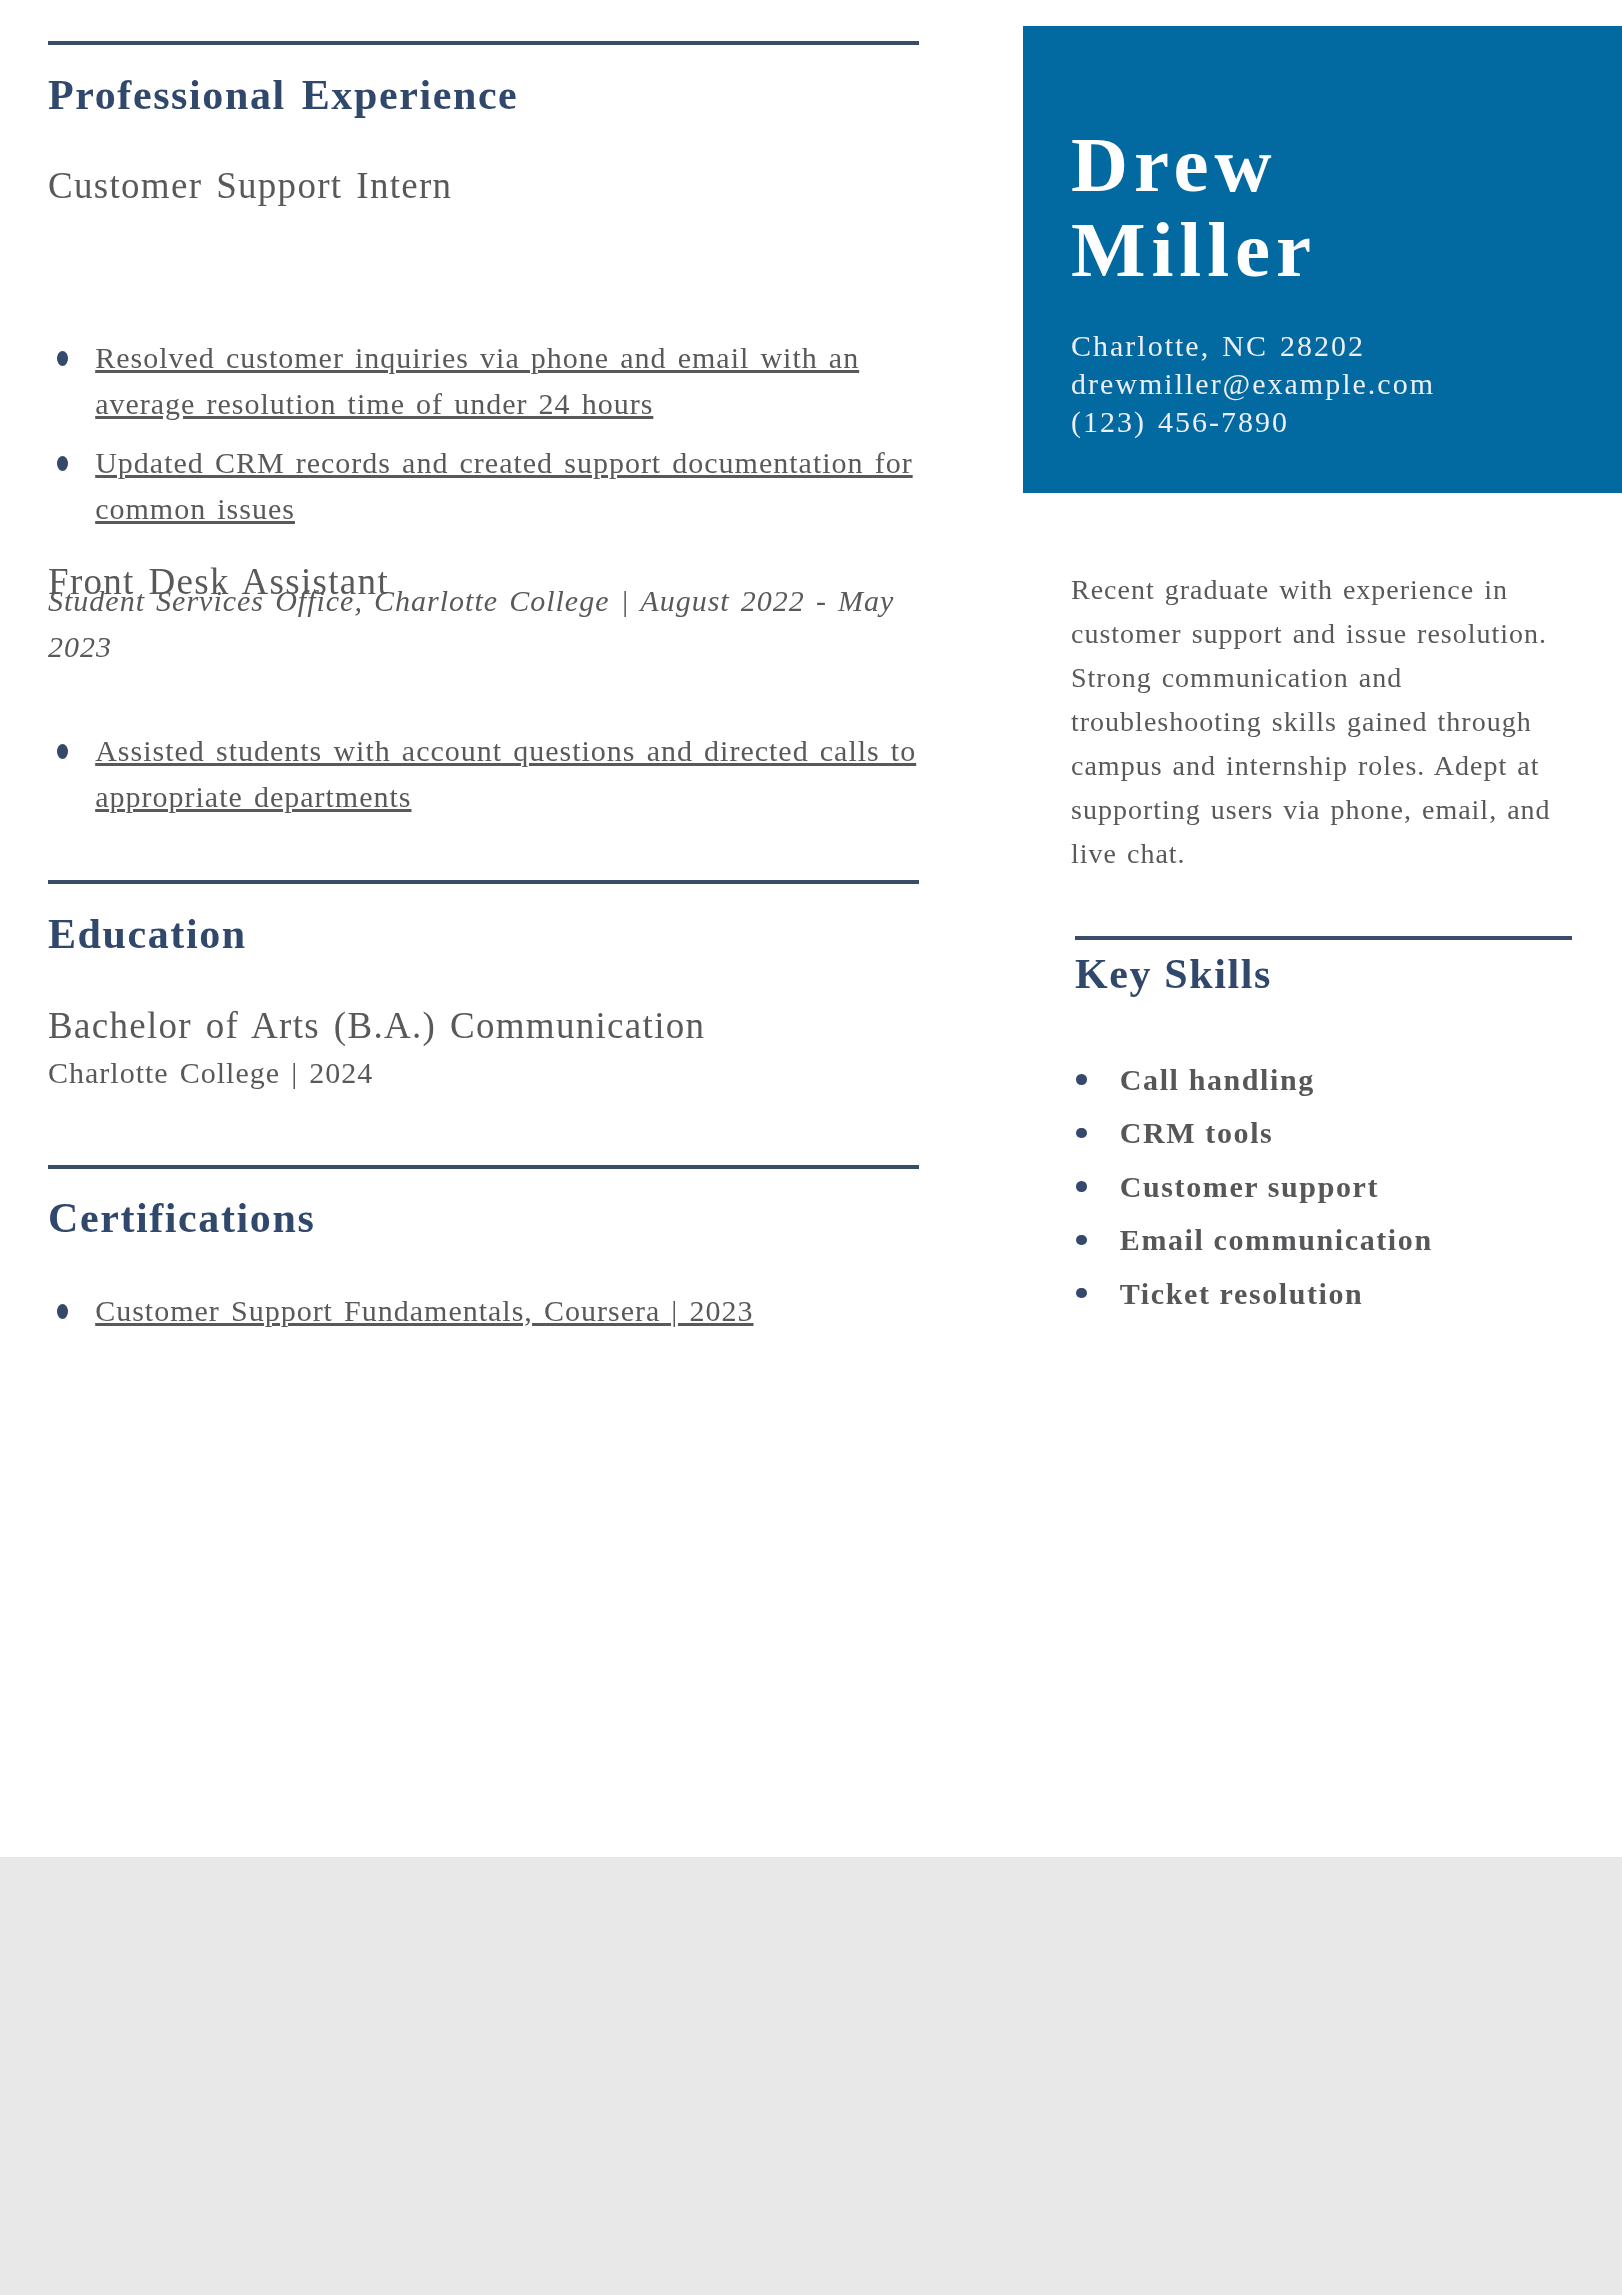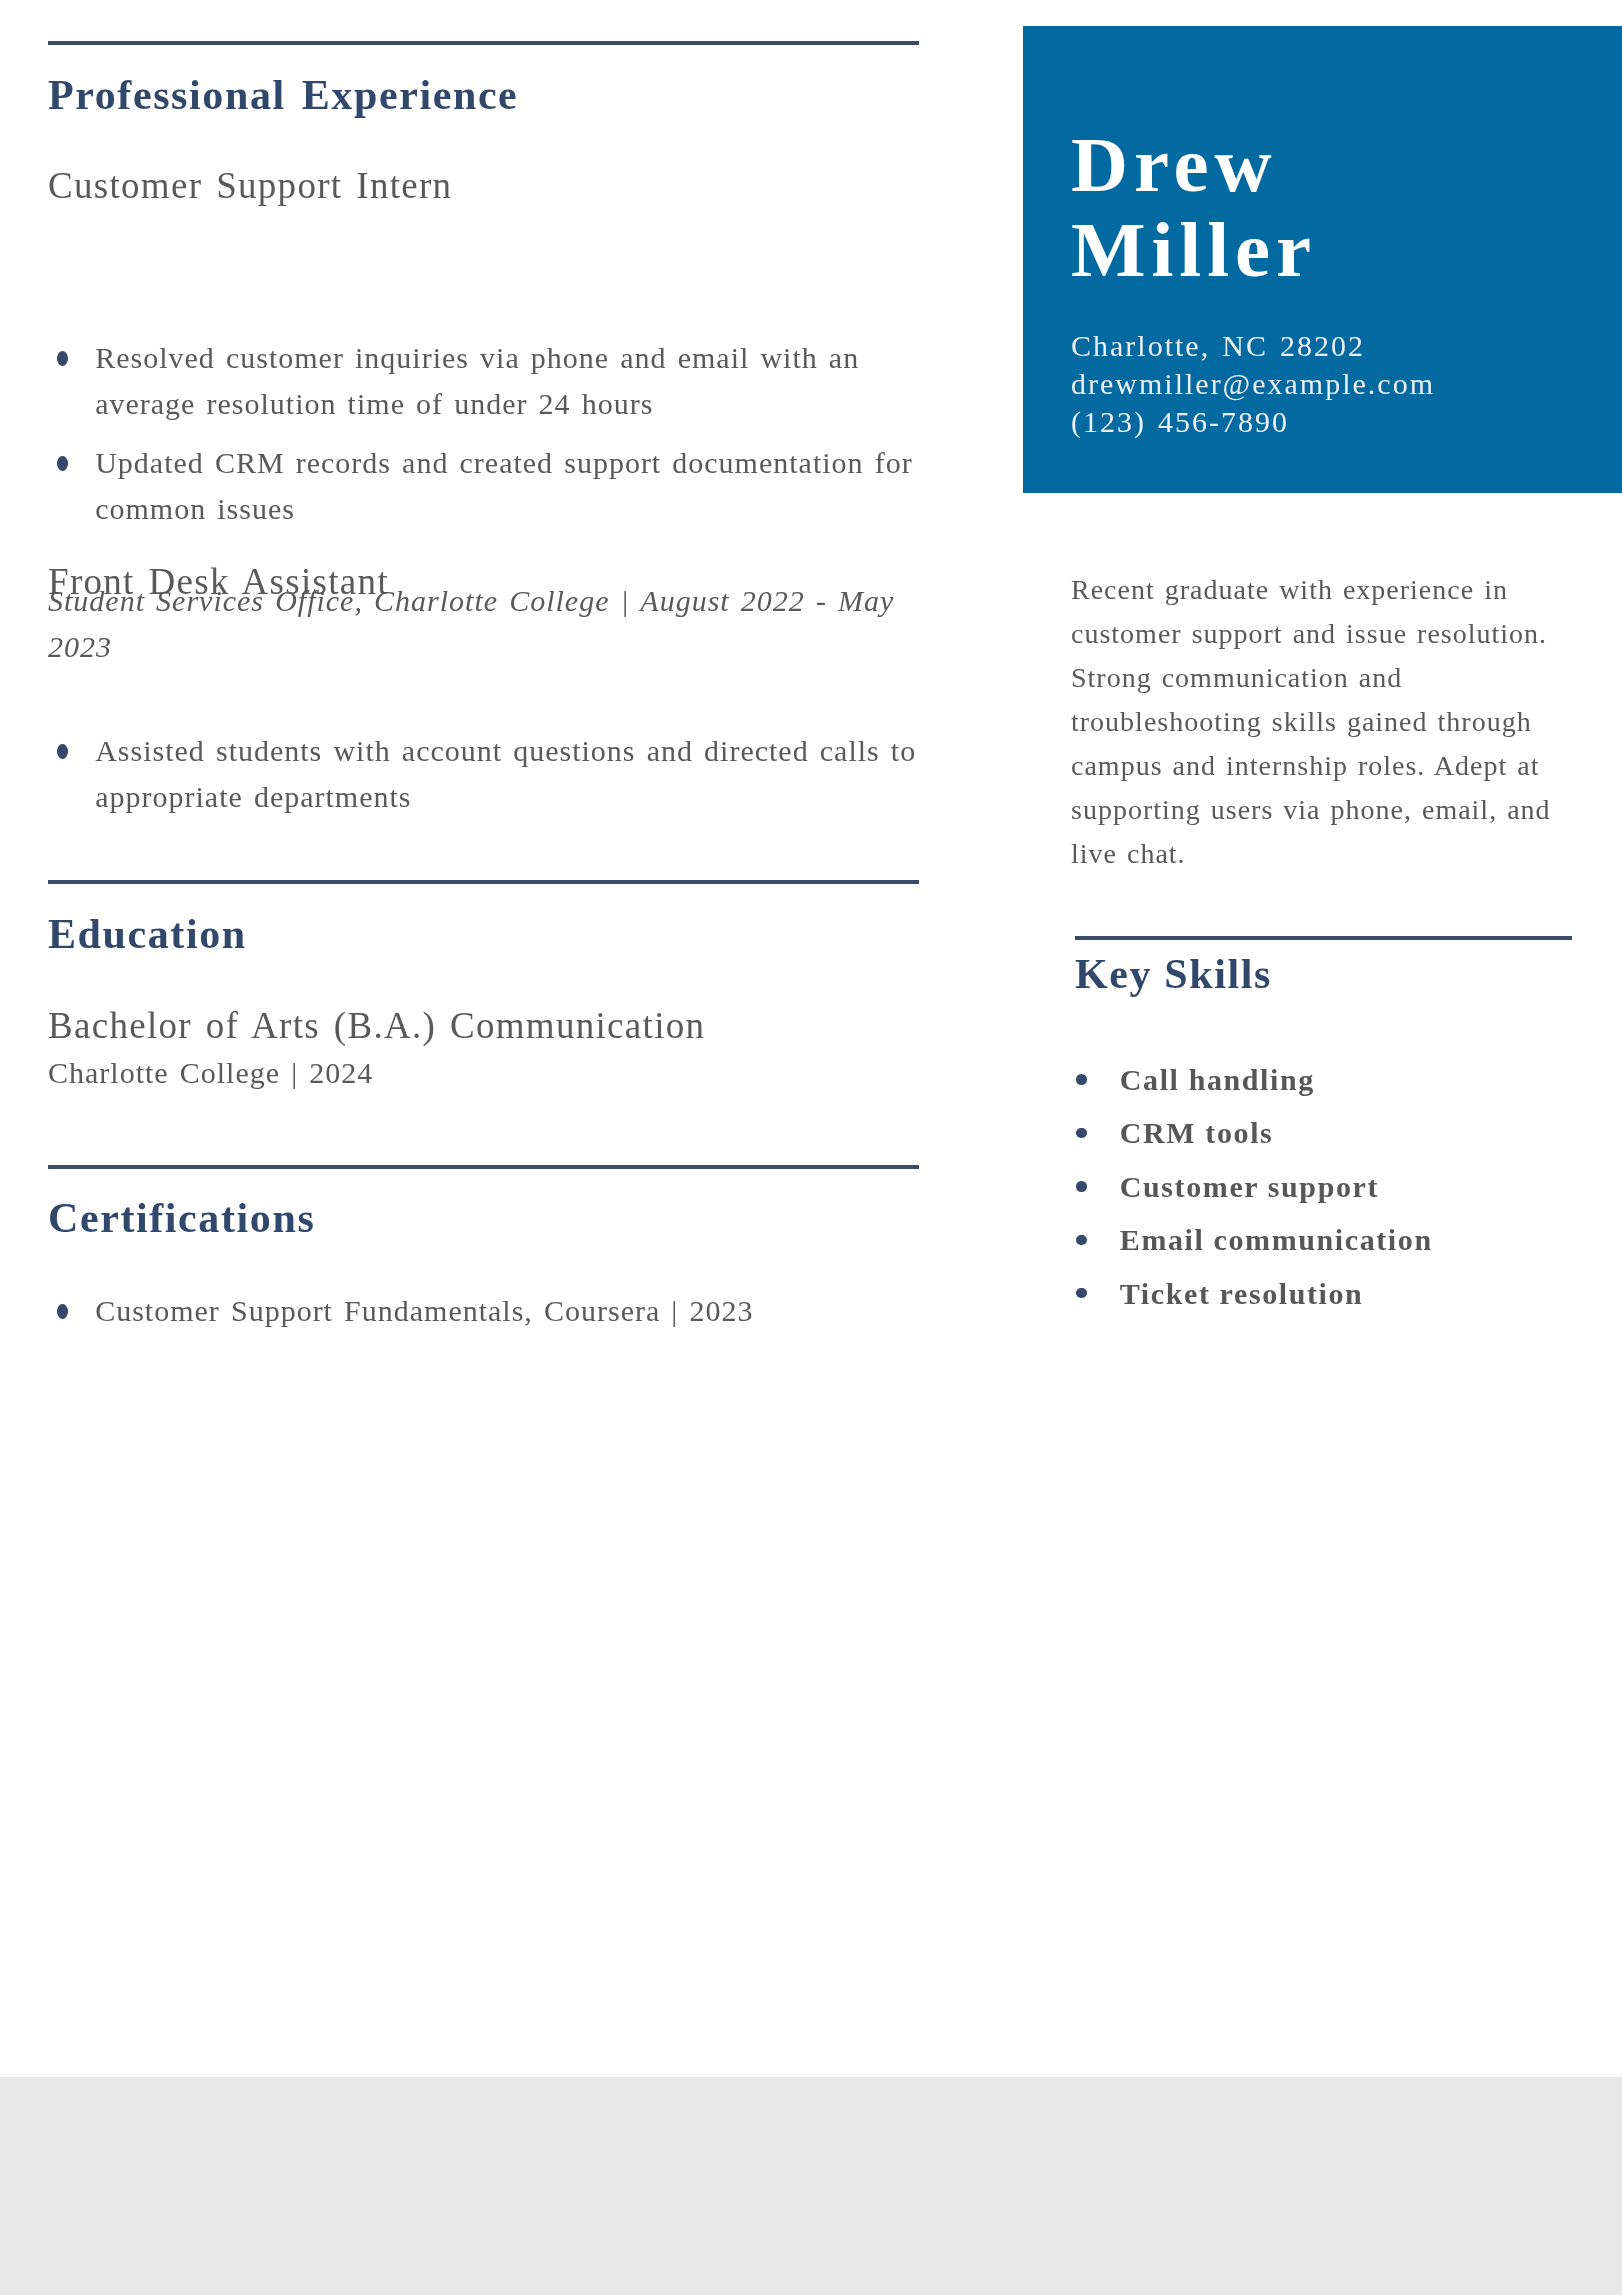--- a/index.html
+++ b/index.html
@@ -1,18 +1,18 @@
 <!DOCTYPE html>
 <html style="font-size:10.5px"><head>
 <meta charset="utf-8">
 <style>
   html,body{margin:0;padding:0;background:#e8e8e8;}
   .page{
     position:relative;
-    width:1622px;height:2077px;
+    width:1622px;height:1857px;
     background:#ffffff;
     font-family:"Liberation Serif","DejaVu Serif",serif;
     overflow:hidden;
   }
   
   .rule{position:absolute;height:3.9px;background:#3A4D68;}
   .rule-top{left:48px;top:41px;width:871px;}
   .rule-edu{left:48px;top:880px;width:871px;}
   .rule-cert{left:48px;top:1165px;width:871px;}
   .rule-skills{left:1075px;top:936px;width:497px;}
@@ -50,21 +50,21 @@
   }
   .school-line{top:1052px;}
 
   ul.blist{position:absolute;left:48px;width:871px;margin:0;padding:0;list-style:none;}
   .bl-job1{top:335px;}
   .bl-job2{top:728px;}
   .bl-cert{top:1288px;}
   ul.blist li{
     display:flex;align-items:flex-start;margin:0 0 13px 0;
     color:#595959;font-size:30px;letter-spacing:1px;
-    word-spacing:2.6px;line-height:46px;
+    word-spacing:2.6px;line-height:46px;text-decoration:underline;
   }
   .dot{
     flex:0 0 auto;width:11px;height:15px;border-radius:50%;
     background:#34496B;margin:15.7px 0 0 9.2px;
   }
   ul.blist .btxt{display:block;padding-left:27px;}
 
   
   .header-box{
     position:absolute;left:1023px;top:26px;width:599px;height:467px;

